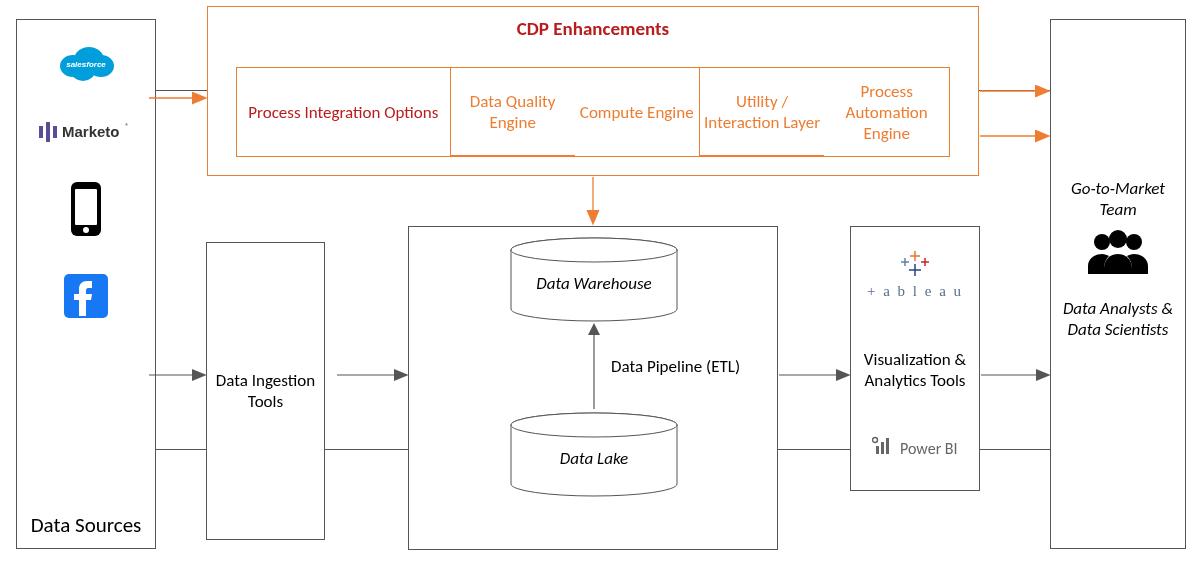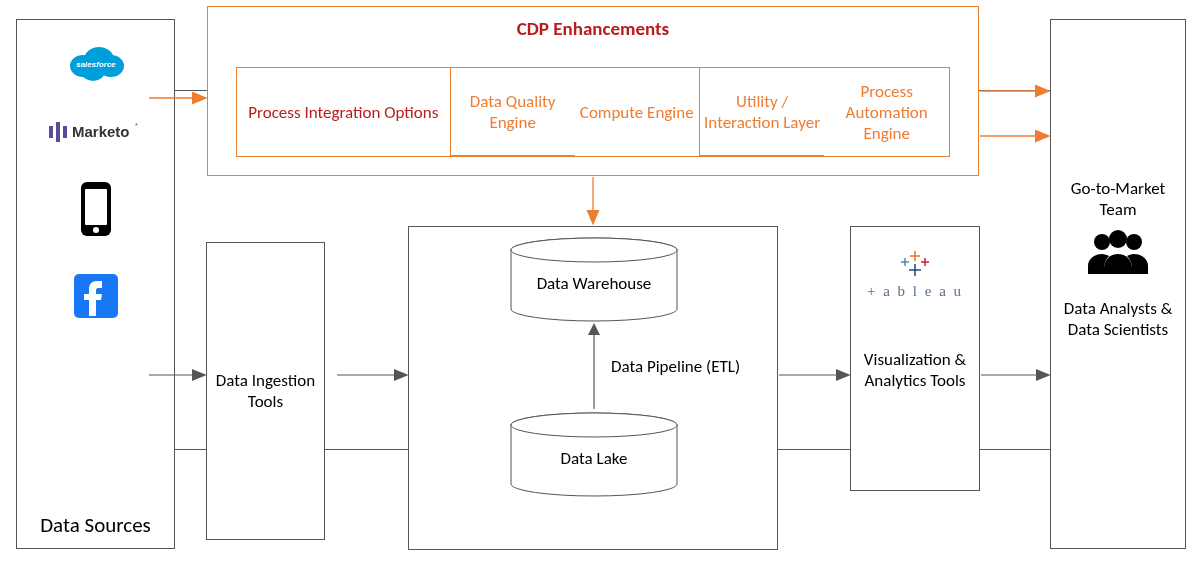--- a/index.html
+++ b/index.html
@@ -86,20 +86,21 @@
     align-items: center;
     justify-content: center;
     color: #ed7d31;
     font-size: 17px;
     text-align: center;
     padding: 2px 4px;
   }
   .cdp-row-divider { border-bottom: 1px solid #ed7d31; }
   .cylinder {
     position: absolute;
+    font-style: italic;
   }
   .cyl-label {
     position: absolute;
     left: 0; right: 0;
     top: 50%;
     transform: translateY(-35%);
     text-align: center;
     font-size: 17px;
   }
   .pipeline-label {
@@ -116,33 +117,34 @@
   .powerbi {
     color: #666;
     font-size: 16px;
     text-align: center;
   }
   .right-label {
     position: absolute;
     left: 0; right: 0;
     text-align: center;
     font-size: 17px;
+    font-style: italic;
   }
   .big-frame {
     position: absolute;
     border: 1px solid #555;
     background: transparent;
   }
 </style>
 </head>
 <body>
 
 <div class="big-frame" style="left:80px; top:90px; width:1040px; height:360px;"></div>
 
-<div class="box" style="left:16px; top:19px; width:159px; height:530px;">
+<div class="box" style="left:16px; top:19px; width:140px; height:530px;">
   <div class="icon-stack">
 
     <span>
       <svg width="70" height="46" viewBox="0 0 70 46">
         <g fill="#009edb">
           <ellipse cx="22" cy="28" rx="13" ry="11"></ellipse>
           <ellipse cx="38" cy="22" rx="15" ry="13"></ellipse>
           <ellipse cx="50" cy="28" rx="13" ry="11"></ellipse>
           <ellipse cx="32" cy="33" rx="12" ry="10"></ellipse>
         </g>
@@ -240,20 +242,31 @@
           <line x1="17" y1="15" x2="17" y2="27" stroke="#1f447e"></line>
           <line x1="11" y1="21" x2="23" y2="21" stroke="#1f447e"></line>
         </g>
       </svg>
     </span>
     <div class="tableau-logo">+ a b l e a u</div>
   </div>
   <div class="centered" style="position:absolute; top:98px; left:6px; right:6px; height:90px;">
     <span>Visualization &amp; Analytics Tools</span>
   </div>
+  <div style="position:absolute; bottom:30px; left:0; right:0; text-align:center;">
+    <span style="vertical-align:middle;">
+      <svg width="20" height="20" viewBox="0 0 20 20">
+        <rect x="4" y="10" width="3" height="8" fill="#666"></rect>
+        <rect x="9" y="6" width="3" height="12" fill="#666"></rect>
+        <rect x="14" y="2" width="3" height="16" fill="#666"></rect>
+        <circle cx="3" cy="4" r="2.5" fill="none" stroke="#666" stroke-width="1.5"></circle>
+      </svg>
+    </span>
+    <span class="powerbi" style="vertical-align:middle; margin-left:4px;">Power BI</span>
+  </div>
 </div>
 
 <div class="box" style="left:1050px; top:19px; width:136px; height:530px;">
   <div class="right-label" style="top:158px;">Go-to-Market Team</div>
   <div style="position:absolute; top:208px; left:0; right:0; text-align:center;">
     <span>
       <svg width="72" height="50" viewBox="0 0 72 50">
         <g fill="#000">
           <circle cx="20" cy="14" r="8"></circle>
           <circle cx="36" cy="11" r="9"></circle>

